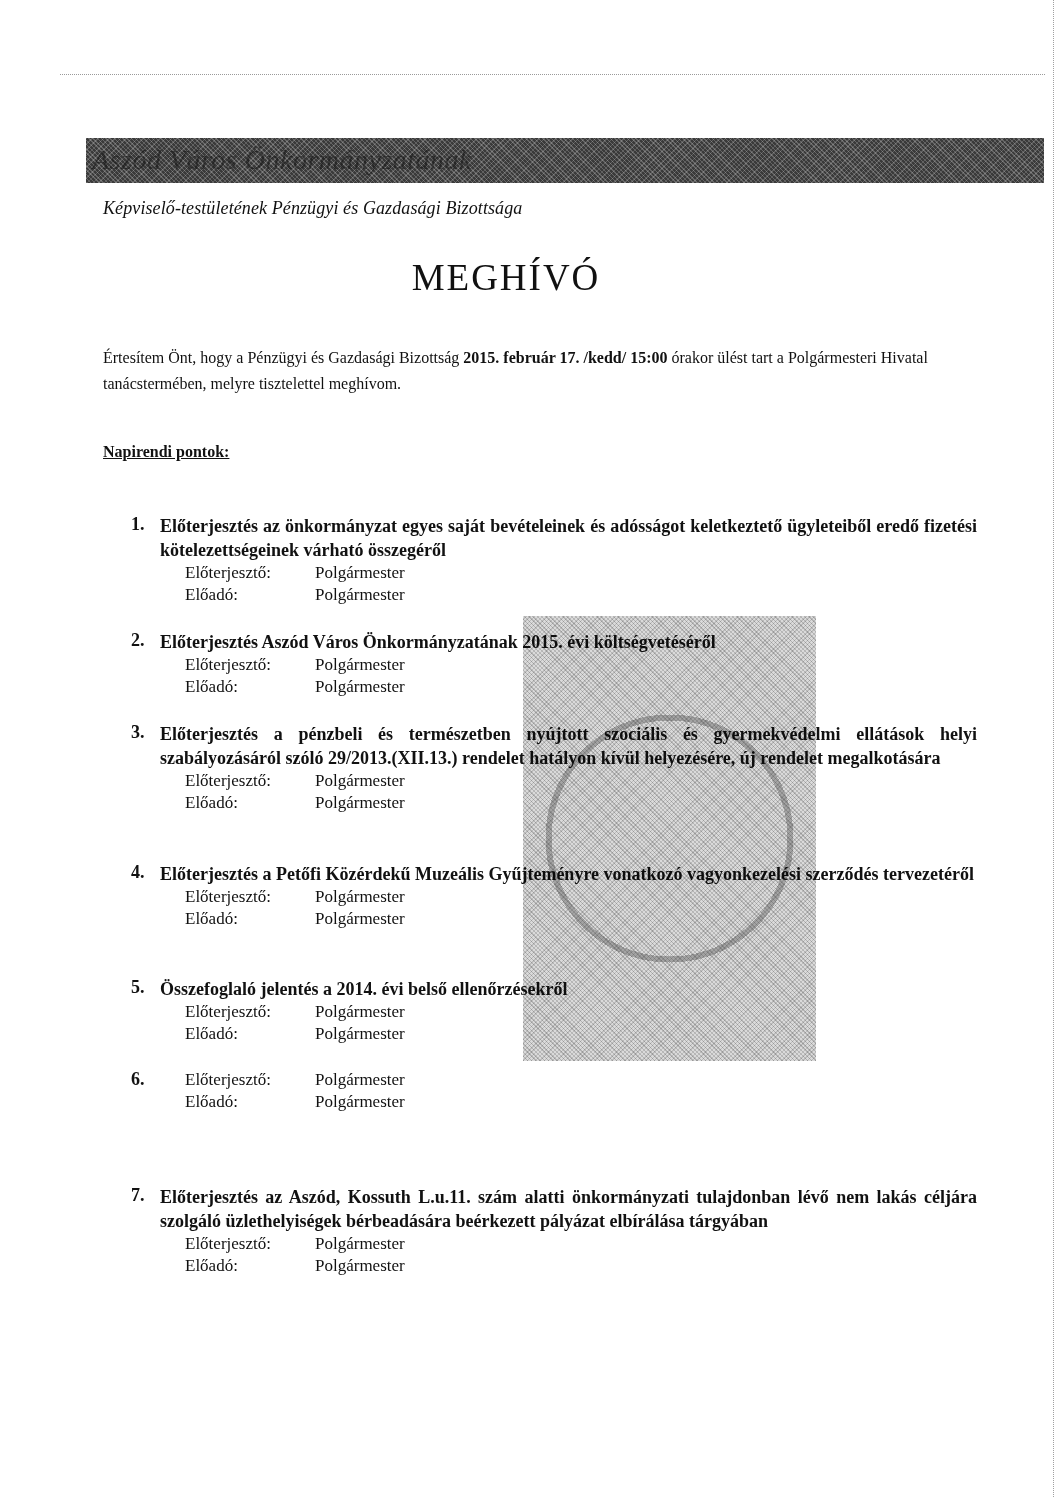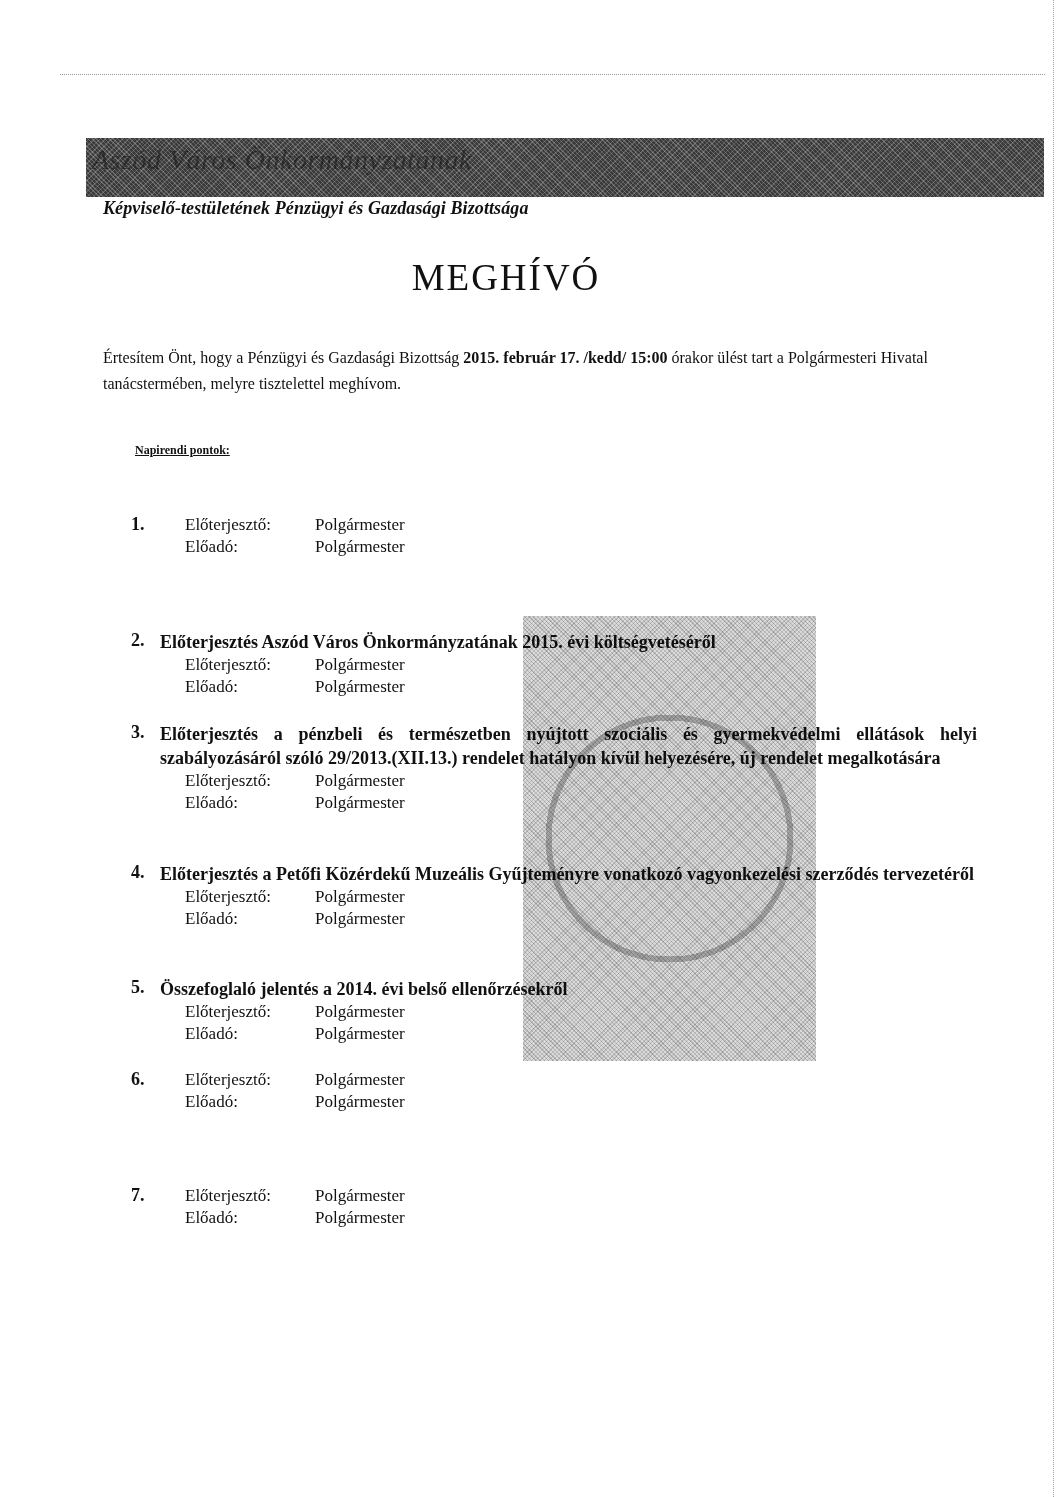--- a/index.html
+++ b/index.html
@@ -9,45 +9,45 @@
     }
     .scan-line-top {
       position: absolute; left: 60px; top: 74px; width: 985px; height: 0;
       border-top: 1px dotted #9a9a9a;
     }
     .scan-edge-right {
       position: absolute; left: 1053px; top: 0; width: 0; height: 1497px;
       border-left: 1px dotted #a0a0a0;
     }
     .header-band {
-      position: absolute; left: 86px; top: 138px; width: 958px; height: 59px;
+      position: absolute; left: 86px; top: 138px; width: 958px; height: 45px;
       background-color: #3a3a3a;
       background-image:
         repeating-linear-gradient(45deg, rgba(255,255,255,0.22) 0 1px, transparent 1px 3px),
         repeating-linear-gradient(-45deg, rgba(255,255,255,0.18) 0 1px, transparent 1px 4px);
       overflow: hidden;
     }
     .header-band-text {
       position: absolute; left: 6px; top: 6px; font-style: italic; font-size: 28px;
       color: rgba(20,20,20,0.55); white-space: nowrap; letter-spacing: 0.5px;
     }
     .subtitle {
-      position: absolute; left: 103px; top: 198px; font-style: italic; font-weight: bold;
+      position: absolute; left: 103px; top: 198px; font-style: italic; font-weight: normal;
       font-size: 18px; letter-spacing: 0.1px;
     }
     .title {
       position: absolute; left: 0; width: 1012px; top: 256px; text-align: center;
       font-size: 37px; letter-spacing: 2px; font-weight: normal;
     }
     .intro {
       position: absolute; left: 103px; top: 345px; width: 900px; font-size: 16px; line-height: 26px;
     }
     .intro b { font-weight: bold; }
     .agenda-heading {
-      position: absolute; left: 103px; top: 443px; font-size: 12px; font-weight: bold; text-decoration: underline; margin-left: 32px;
+      position: absolute; left: 103px; top: 443px; font-size: 16px; font-weight: bold; text-decoration: underline;
     }
     .agenda-list { position: absolute; left: 0; top: 0; }
     .agenda-item { position: absolute; left: 131px; width: 846px; }
     .agenda-num {
       position: absolute; left: 0; top: 0; font-size: 18px; font-weight: bold; width: 28px;
     }
     .agenda-title {
       margin-left: 29px; font-size: 18px; font-weight: bold; line-height: 24px; text-align: justify;
     }
     .agenda-title.last-left { text-align-last: left; }
@@ -81,20 +81,21 @@
 <div class="intro">
   <span>Értesítem Önt, hogy a Pénzügyi és Gazdasági Bizottság </span><b>2015. február 17. /kedd/ 15:00</b><span> órakor ülést tart a Polgármesteri Hivatal tanácstermében, melyre tisztelettel meghívom.</span>
 </div>
 
 <div class="agenda-heading">Napirendi pontok:</div>
 
 <div class="agenda-list">
 
   <div class="agenda-item" style="top:514px;">
     <span class="agenda-num">1.</span>
+    <div class="agenda-title">Előterjesztés az önkormányzat egyes saját bevételeinek és adósságot keletkeztető ügyleteiből eredő fizetési kötelezettségeinek várható összegéről</div>
     <div class="agenda-meta">
       <div class="meta-row">
           <span class="meta-label">Előterjesztő:</span>
           <span>Polgármester</span>
         </div>
       <div class="meta-row">
           <span class="meta-label">Előadó:</span>
           <span>Polgármester</span>
         </div>
     </div>
@@ -169,20 +170,21 @@
         </div>
       <div class="meta-row">
           <span class="meta-label">Előadó:</span>
           <span>Polgármester</span>
         </div>
     </div>
   </div>
 
   <div class="agenda-item" style="top:1185px;">
     <span class="agenda-num">7.</span>
+    <div class="agenda-title">Előterjesztés az Aszód, Kossuth L.u.11. szám alatti önkormányzati tulajdonban lévő nem lakás céljára szolgáló üzlethelyiségek bérbeadására beérkezett pályázat elbírálása tárgyában</div>
     <div class="agenda-meta">
       <div class="meta-row">
           <span class="meta-label">Előterjesztő:</span>
           <span>Polgármester</span>
         </div>
       <div class="meta-row">
           <span class="meta-label">Előadó:</span>
           <span>Polgármester</span>
         </div>
     </div>

